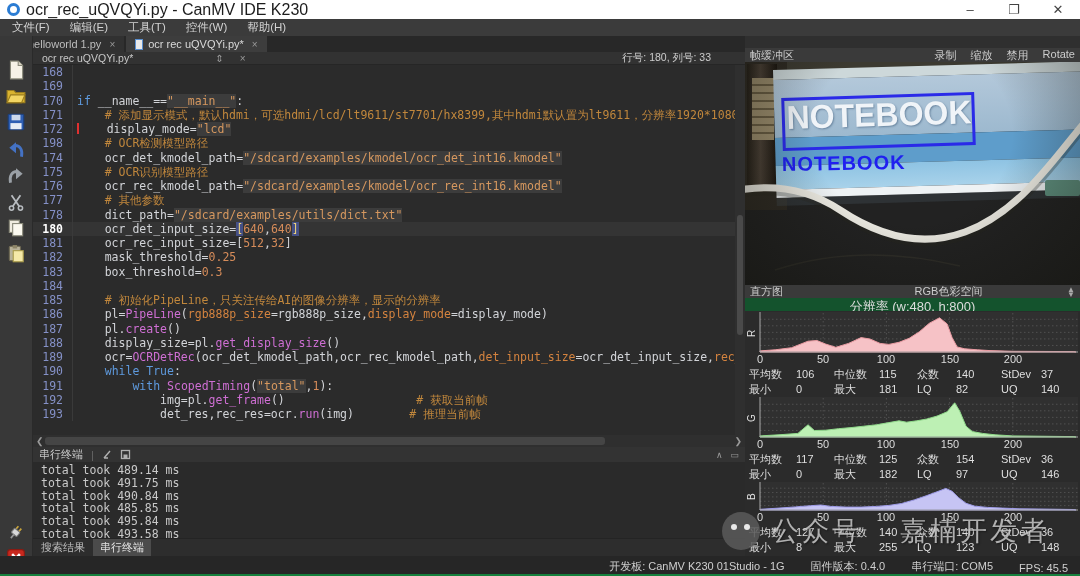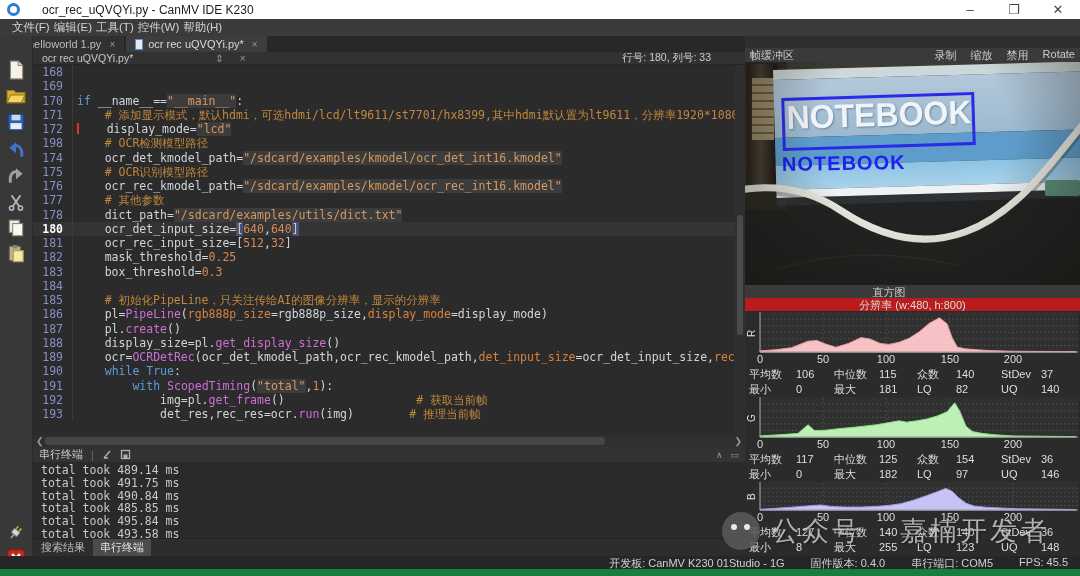--- a/index.html
+++ b/index.html
@@ -3,26 +3,26 @@
 <meta charset="utf-8">
 <style>
   html,body{margin:0;padding:0;background:#222;}
   body{width:1080px;height:576px;position:relative;overflow:hidden;
        font-family:"Liberation Sans",sans-serif;-webkit-font-smoothing:antialiased;}
   .abs{position:absolute;}
 
   
   .titlebar{left:0;top:0;width:1080px;height:19px;background:#ffffff;display:flex;align-items:center;}
   .app-icon{width:11px;height:11px;border:3px solid #2b7cd3;border-radius:50%;margin-left:7px;background:#fff;box-sizing:border-box;width:13px;height:13px;}
-  .title-text{font-size:12px;color:#1c1c1c;margin-left:22px;}
+  .title-text{font-size:16px;color:#1c1c1c;margin-left:6px;}
   .win-controls{margin-left:auto;display:flex;align-items:center;height:100%;}
   .win-btn{width:44px;text-align:center;color:#444;font-size:13px;line-height:19px;}
 
   
-  .menubar{left:0;top:19px;width:1080px;height:17px;background:#3b3b3b;display:flex;align-items:center;gap:4px;padding-left:12px;box-sizing:border-box;}
+  .menubar{left:0;top:19px;width:1080px;height:17px;background:#3b3b3b;display:flex;align-items:center;gap:20px;padding-left:12px;box-sizing:border-box;}
   .menu-item{color:#d2d2d2;font-size:11.5px;}
 
   
   .tabbar{left:0;top:36px;width:1080px;height:16px;background:#282828;display:flex;align-items:stretch;padding-left:6px;box-sizing:border-box;}
   .tab{display:flex;align-items:center;gap:5px;padding:0 9px;background:#313131;color:#bdbdbd;font-size:11px;margin-right:2px;}
   .tab.active{background:#3d3d3d;color:#dadada;}
   .tab .doc{width:8px;height:11px;background:#e9e9e9;border:1px solid #5a8fd0;box-sizing:border-box;}
   .tab .x{color:#9a9a9a;font-size:10px;margin-left:3px;}
 
   
@@ -58,21 +58,21 @@
   .term-header{left:33px;top:447px;width:712px;height:15px;background:#333333;display:flex;align-items:center;font-size:11px;color:#c9c9c9;box-sizing:border-box;padding:0 6px;}
   .term-title{margin-right:8px;}
   .term-sep{color:#666;margin-right:8px;}
   .thicon{width:11px;height:11px;margin-right:7px;display:inline-block;}
   .term-right{margin-left:auto;color:#9a9a9a;font-size:9px;display:flex;gap:8px;}
   .term-body{left:33px;top:462px;width:712px;height:76px;background:#2a2a2a;font-family:"DejaVu Sans Mono",monospace;font-size:11.5px;line-height:12.8px;color:#c9c9c9;padding:2px 0 0 8px;box-sizing:border-box;}
   .bottom-tabs{left:33px;top:538px;width:712px;height:18px;background:#2d2d2d;display:flex;align-items:center;gap:8px;padding-left:8px;box-sizing:border-box;font-size:11px;color:#bdbdbd;border-top:1px solid #242424;}
   .btab.active{background:#4b4b4b;color:#e3e3e3;padding:1px 7px;}
 
   
-  .statusbar{left:0;top:556px;width:1080px;height:20px;background:#262626;display:flex;align-items:flex-start;justify-content:flex-end;gap:26px;padding-right:12px;box-sizing:border-box;font-size:11px;color:#cfcfcf;border-bottom:7px solid #15803d;}
+  .statusbar{left:0;top:556px;width:1080px;height:20px;background:#262626;display:flex;align-items:flex-end;justify-content:flex-end;gap:26px;padding-right:12px;box-sizing:border-box;font-size:11px;color:#cfcfcf;border-bottom:2px solid #15803d;}
 
   
   .rp-spacer{left:745px;top:36px;width:335px;height:12px;background:#2f2f2f;}
   .fb-header{left:745px;top:48px;width:335px;height:14px;background:#3a3a3a;display:flex;align-items:center;font-size:11px;color:#cccccc;box-sizing:border-box;padding:0 5px;}
   .fb-actions{margin-left:auto;display:flex;gap:14px;}
   .preview{left:745px;top:62px;width:335px;height:223px;overflow:hidden;
     background:linear-gradient(180deg,#7a786e 0%,#908e84 30%,#91постоянного8f85 50%,#807e74 65%,#5a594f 85%,#47463e 100%);}
   .pv-top{left:0;top:0;width:335px;height:13px;background:#3c3a31;}
   .pv-backwall{left:0;top:0;width:42px;height:148px;background:#2e2a23;}
   .pv-bottle{left:2px;top:2px;width:30px;height:128px;border-radius:0 0 7px 7px;background:linear-gradient(90deg,#241f18,#4a4036 45%,#1a150f);}
@@ -84,25 +84,25 @@
   .pv-box .b3{height:28px;background:#5e9dcb;}
   .pv-box .b4{height:24px;background:linear-gradient(180deg,#8ec3e3,#a8d2ea);}
   .pv-box .b5{height:8px;background:#eef2f4;}
   .pv-box .b6{height:8px;background:rgba(70,80,90,.35);}
   .pv-green{left:300px;top:118px;width:35px;height:16px;background:#5e8f7e;border-radius:2px;}
   .det-box{left:37px;top:33px;width:193px;height:53px;border:3px solid #2a2ae8;transform:rotate(-1.8deg);box-sizing:border-box;}
   .printed-text{left:41px;top:37px;color:#f0f4f8;font-weight:bold;font-size:33px;letter-spacing:0px;transform:rotate(-1.8deg) scaleX(.97);transform-origin:left top;text-shadow:1px 1px 2px rgba(60,90,120,.55);}
   .ocr-text{left:37px;top:90px;color:#2020f0;font-weight:bold;font-size:20px;letter-spacing:1px;transform:rotate(-1deg);}
   .vignette{left:0;top:0;width:335px;height:223px;background:radial-gradient(ellipse at 50% 32%,rgba(0,0,0,0) 42%,rgba(18,18,12,.5) 100%);}
 
-  .hist-bar{left:745px;top:285px;width:335px;height:13px;background:#3a3a3a;display:flex;align-items:center;font-size:11px;color:#cccccc;box-sizing:border-box;padding:0 5px;flex-direction:column;}
+  .hist-bar{left:745px;top:285px;width:335px;height:13px;background:#3a3a3a;display:flex;align-items:center;font-size:11px;color:#cccccc;box-sizing:border-box;padding:0 5px;}
   .hist-title{width:80px;}
   .colorspace{flex:1;text-align:center;}
   .spin{color:#aaa;font-size:8px;line-height:5px;text-align:center;}
-  .resolution{left:745px;top:298px;width:335px;height:13px;background:#b91c1c;text-align:center;font-size:11px;color:#dddddd;}
+  .resolution{left:745px;top:298px;width:335px;height:13px;background:#14532d;text-align:center;font-size:13px;color:#dddddd;}
   .histograms{left:745px;top:311px;width:335px;height:245px;background:#2b2b2b;}
   .hblock{position:relative;}
   .hplot{display:flex;align-items:stretch;}
   .hchan{width:13px;color:#e2e2e2;font-size:10px;display:flex;align-items:center;justify-content:center;writing-mode:vertical-rl;transform:rotate(180deg);}
   .hticks{position:relative;height:12px;font-size:11px;color:#dcdcdc;}
   .hticks span{position:absolute;top:-2px;transform:translateX(-50%);}
   .hstats{display:grid;grid-template-columns:47px 38px 45px 38px 39px 45px 40px auto;padding-left:4px;font-size:11px;color:#dfdfdf;}
   .hstats span{line-height:14.5px;}
 
   

